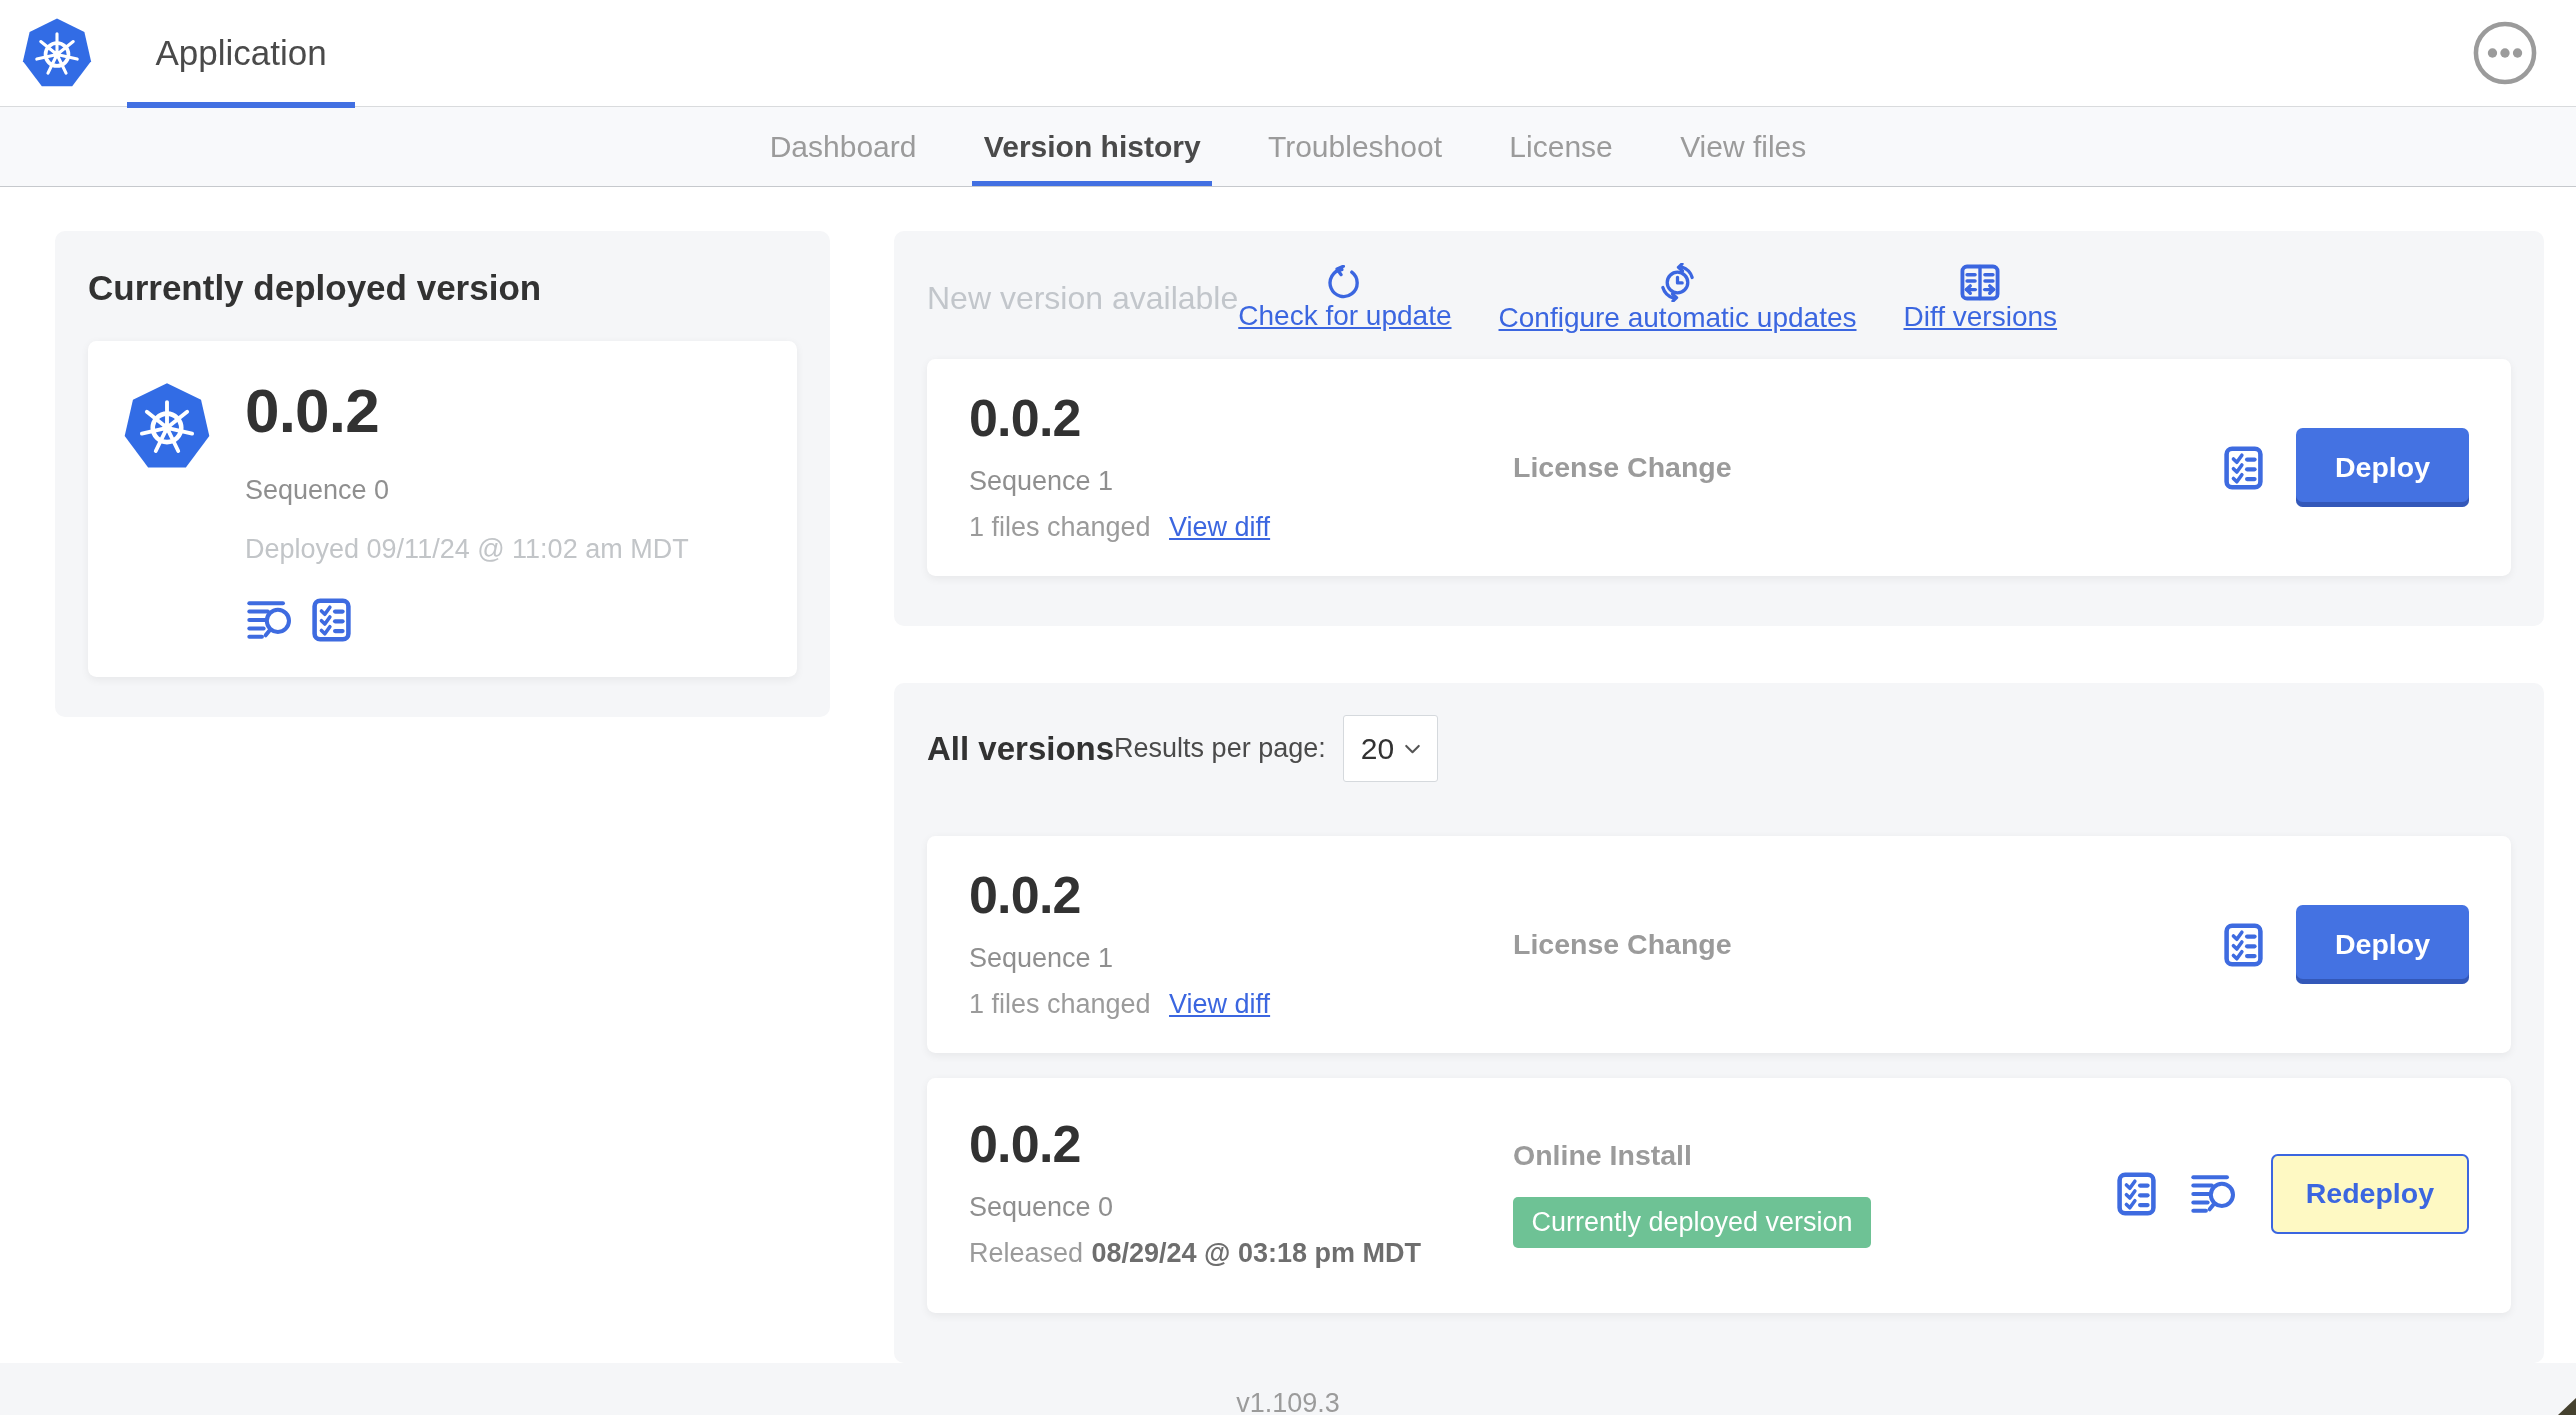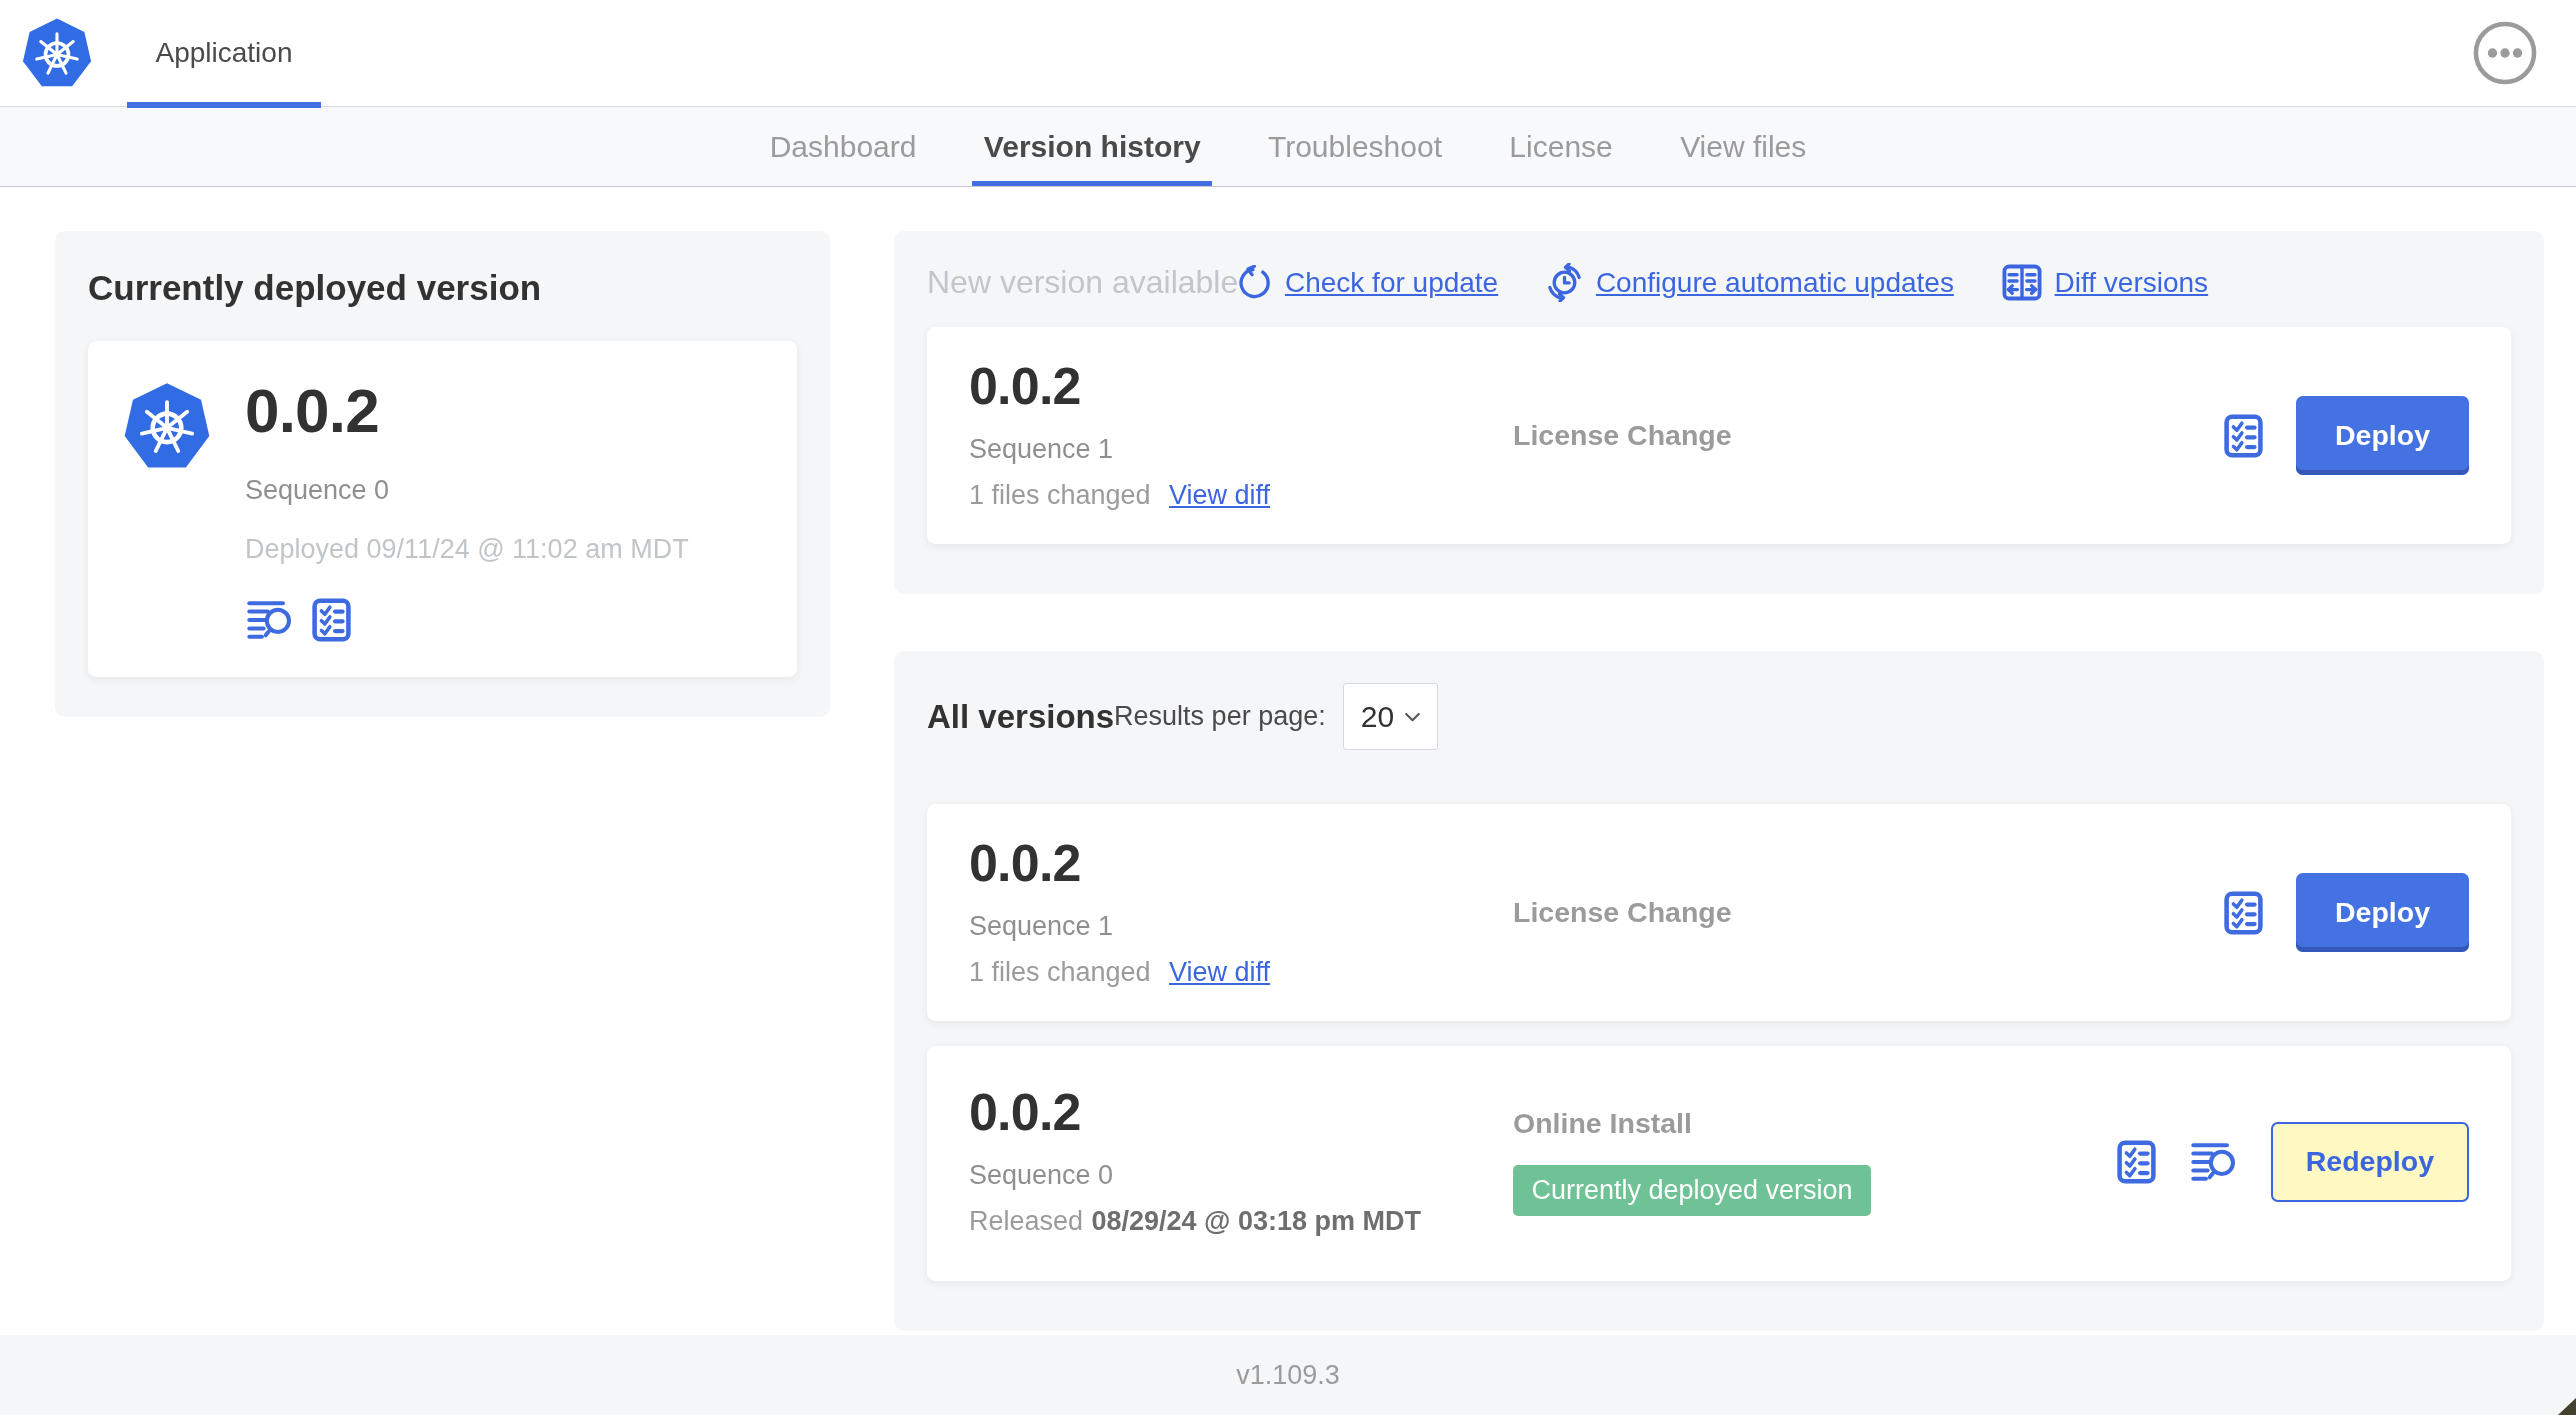--- a/index.html
+++ b/index.html
@@ -20,21 +20,21 @@
     display:flex; align-items:center;
     padding-left:20px; padding-right:39px;
     flex:0 0 auto;
   }
   .app-logo { width:74px; height:74px; flex:0 0 auto; }
   .app-tab {
     height:107px; display:flex; align-items:center;
     margin-left:33px; padding:0 28.5px; position:relative;
     cursor:pointer;
   }
-  .app-tab .app-title { font-size:28px; font-weight:500; color:#4a4a4a; }
+  .app-tab .app-title { font-size:35px; font-weight:500; color:#4a4a4a; }
   .app-tab .tab-underline {
     position:absolute; left:0; right:0; bottom:-1.7px; height:6.7px;
     background:#4270e2;
   }
   .overflow-btn {
     margin-left:auto; width:64px; height:64px; border:none; background:transparent;
     color:#9b9b9b; cursor:pointer; padding:0;
   }
   .overflow-btn svg { width:64px; height:64px; display:block; }
 
@@ -87,21 +87,21 @@
 
   
   .right-col { flex:1 1 auto; display:flex; flex-direction:column; }
   .section { padding:32px 33px 50px; }
   .section-head { display:flex; align-items:center; justify-content:flex-start; }
   .nv-title { font-size:32px; font-weight:500; color:#c2c6cb; }
   .head-links { display:flex; align-items:center; column-gap:47px; }
   .head-link {
     display:flex; align-items:center; column-gap:11.7px;
     color:#3b66e0; font-size:28px; font-weight:500;
-    text-decoration:underline; cursor:pointer;
+    text-decoration:underline; cursor:pointer;flex-direction:column;
   }
   .head-link svg { flex:0 0 auto; }
   .icon-refresh { width:35px; height:35px; }
   .icon-autoupdate { width:39px; height:39px; }
   .icon-diff { width:42px; height:37px; }
 
   .version-card {
     background:#fff; border-radius:8.4px;
     box-shadow:0 2.5px 8.4px rgba(0,0,0,0.06);
     padding:33px 42px; display:flex; align-items:center;

